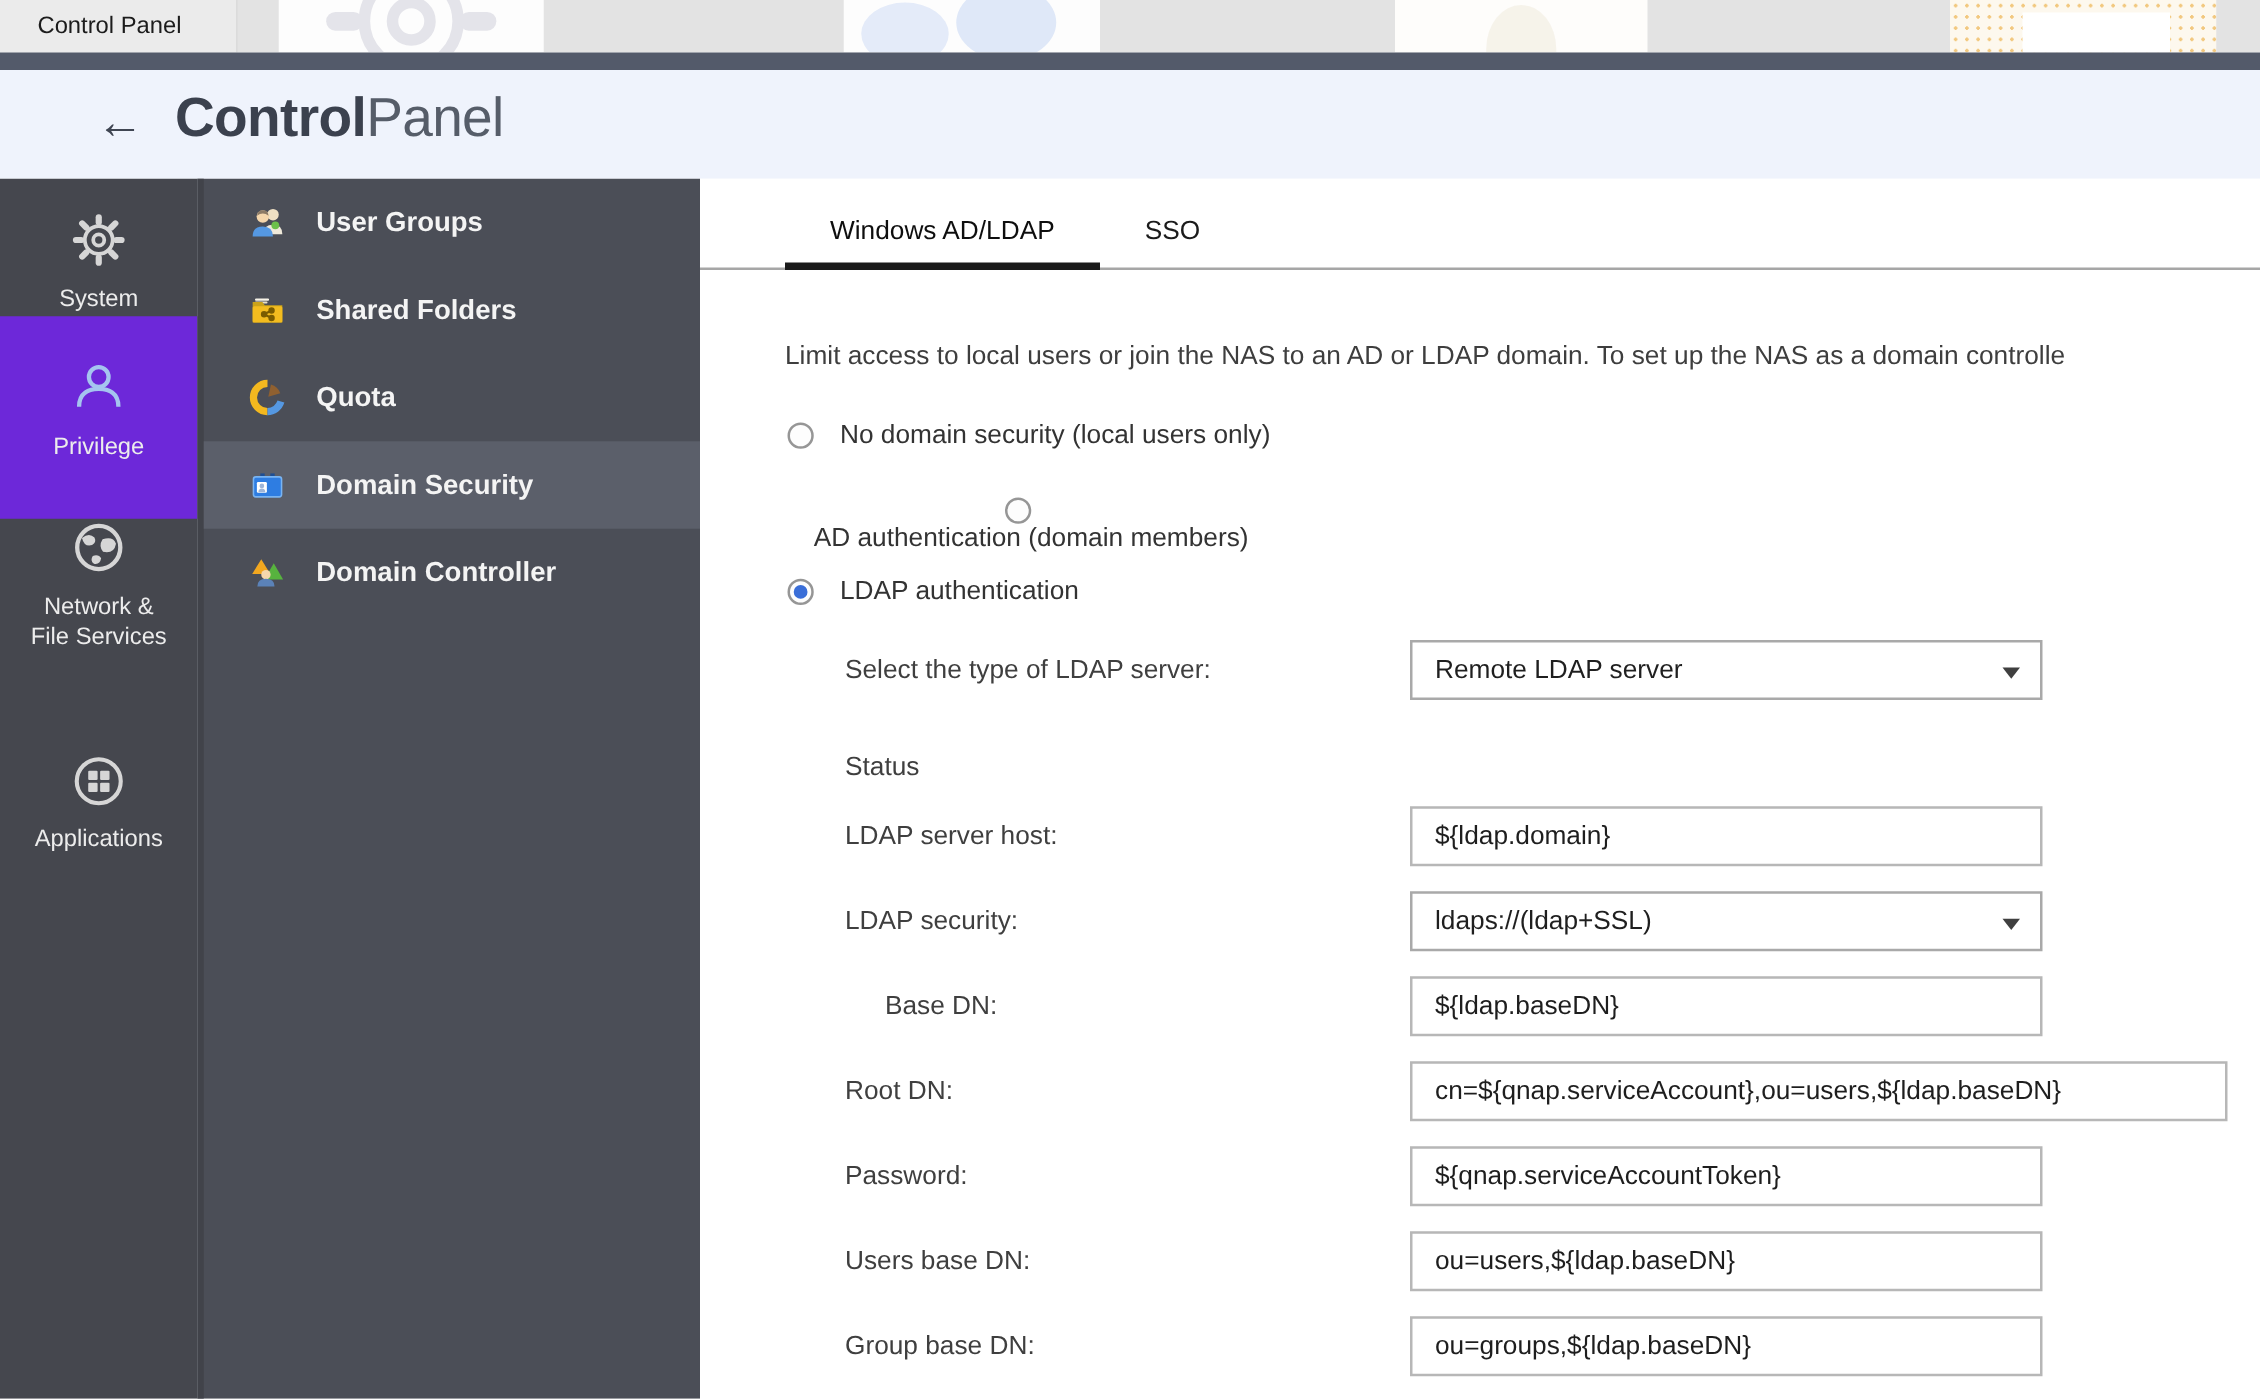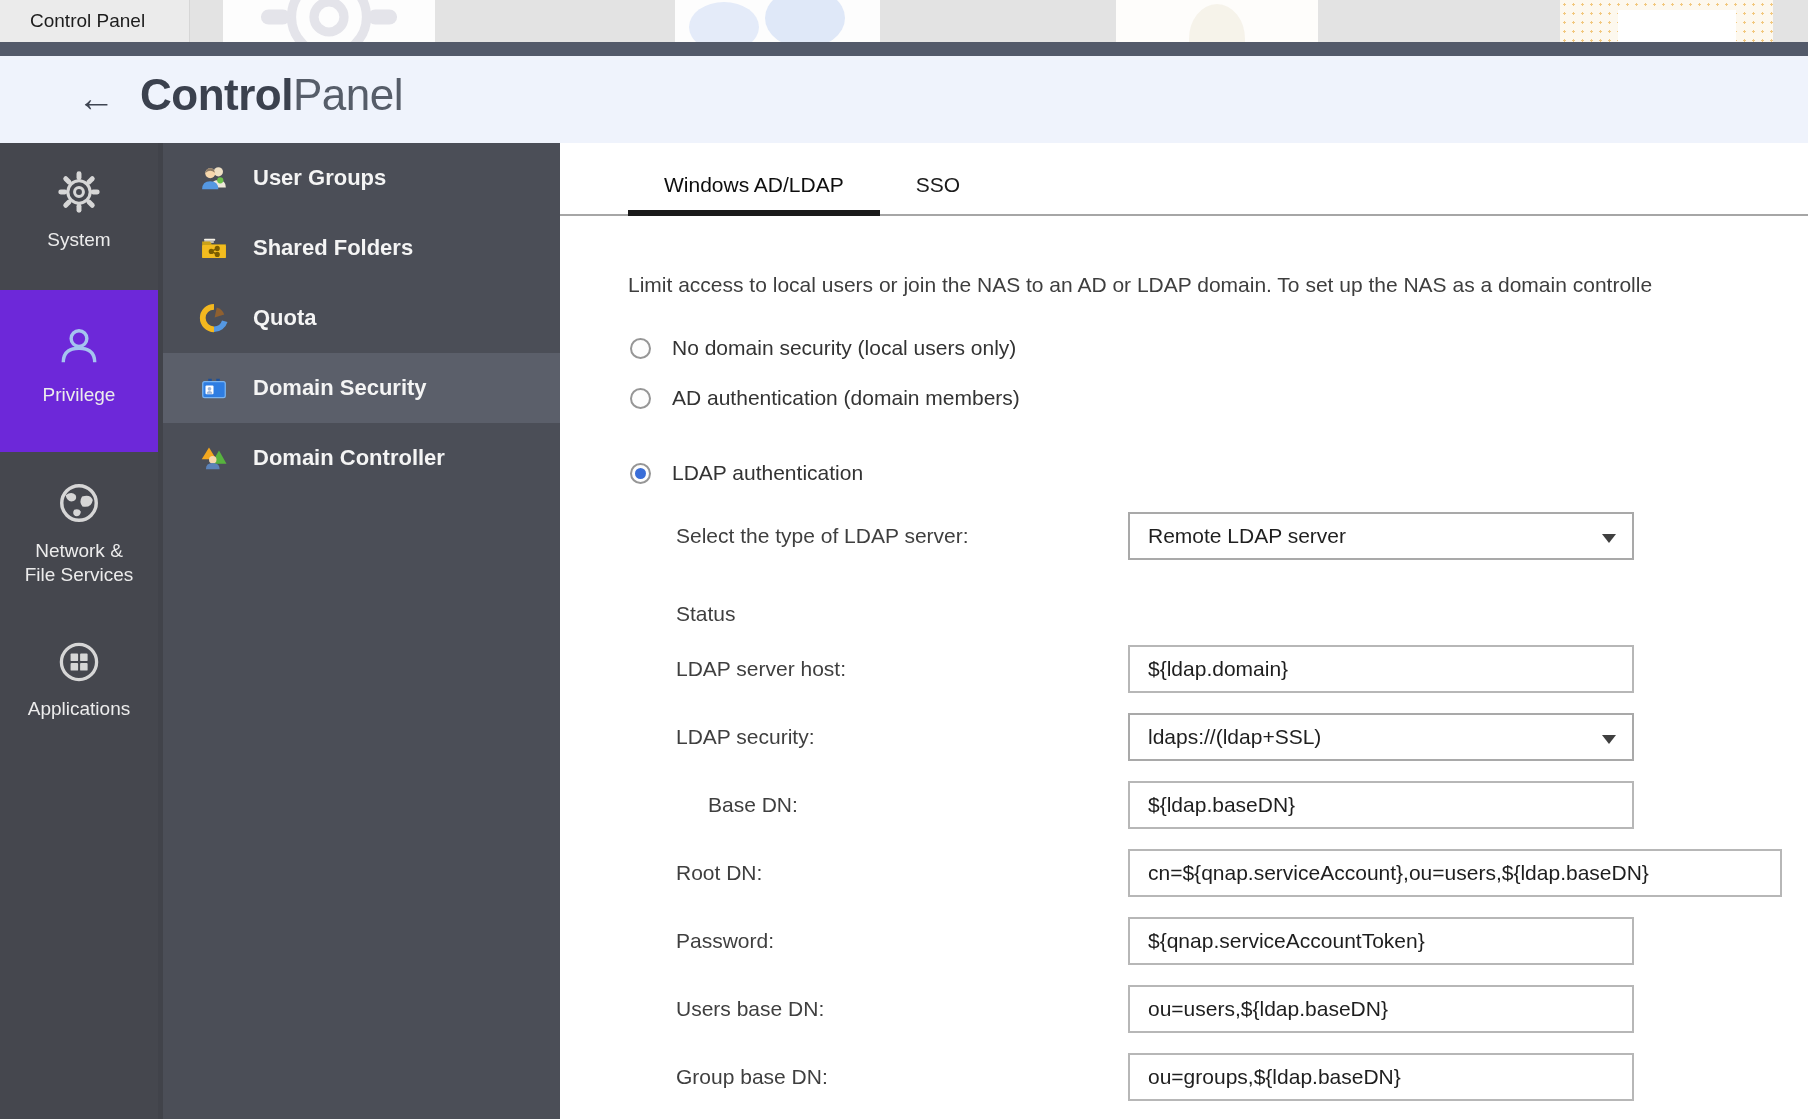--- a/index.html
+++ b/index.html
@@ -34,23 +34,23 @@
   .app-title .light { font-weight:normal; color:#565d69; }
 
   
   .app-body { position:absolute; top:143px; left:0; width:1808px; height:976px; display:flex; }
 
   
   .sidebar1 { width:158px; background:#45474e; flex:none; }
   .s1-item { text-align:center; color:#ececec; }
   .s1-item .s1-icon { display:block; margin:0 auto; }
   .s1-label { display:block; margin-top:13px; font-size:19px; line-height:24px; color:#ececec; white-space:pre-line; }
-  .s1-system { height:147px; padding-top:26px; }
+  .s1-system { height:110px; padding-top:26px; }
   .s1-privilege { height:162px; padding-top:34px; background:#6d28d9; }
-  .s1-network { height:170px; padding-top:28px; }
+  .s1-network { height:170px; }
   .s1-apps { height:130px; padding-top:18px;text-align:center; }
 
   
   .sidebar2 { width:402px; background:#4b4e57; flex:none; border-left:5px solid #41434a; }
   .s2-item { height:70px; display:flex; align-items:center; padding-left:36px; cursor:pointer; }
   .s2-item.active { background:#5b5f6a; }
   .s2-icon { width:30px; height:30px; flex:none; }
   .s2-label { margin-left:24px; font-size:22px; font-weight:bold; color:#f4f4f4; }
 
   
@@ -59,21 +59,21 @@
     border-bottom:2px solid #a6a6a6; display:flex; align-items:flex-end; padding-left:68px; }
   .tab { position:relative; height:71px; padding:0 36px; display:flex; align-items:flex-end; cursor:pointer; }
   .tab-label { font-size:21px; color:#1b1b1b; padding-bottom:17px; }
   .tab.active .tab-label { color:#0e0e0e; }
   .tab.active::after { content:""; position:absolute; left:0; right:0; bottom:-2px; height:6px; background:#1a1a1a; }
 
   .description { position:absolute; top:131px; left:68px; right:0; font-size:21px; line-height:22px;
     color:#3e3e3e; white-space:nowrap; overflow:hidden; }
 
   .radio-row { position:absolute; left:70px; height:24px; display:flex; align-items:center; cursor:pointer; }
-  .radio-row.r0 { top:193px; } .radio-row.r1 { top:243px; } .radio-row.r2 { top:318px; }
+  .radio-row.r0 { top:193px; } .radio-row.r1 { top:255px;flex-direction:column; } .radio-row.r2 { top:318px; }
   .radio { width:21px; height:21px; border:2px solid #969696; border-radius:50%; position:relative; flex:none; background:#fdfdfd; }
   .radio.selected::after { content:""; position:absolute; left:3px; top:3px; width:11px; height:11px;
     border-radius:50%; background:#3a6ed8; }
   .radio-label { margin-left:21px; font-size:21px; color:#333; }
 
   .form-label { position:absolute; left:116px; font-size:21px; color:#3f3f3f; }
   .selectbox { position:absolute; left:568px; width:506px; height:48px; border:2px solid #a9a9a9;
     background:#fff; font-size:21px; color:#1f1f1f; line-height:44px; padding:0 40px 0 18px; cursor:pointer;
     white-space:nowrap; overflow:hidden; }
   .selectbox .arrow { position:absolute; right:16px; top:20px; width:0; height:0;

